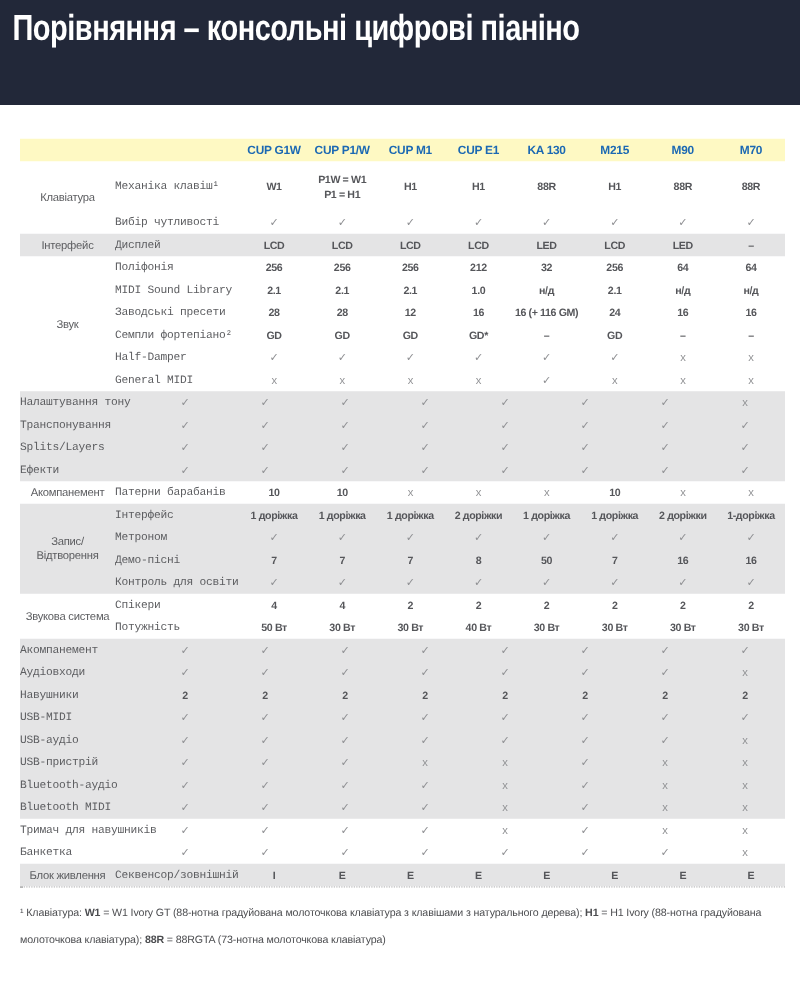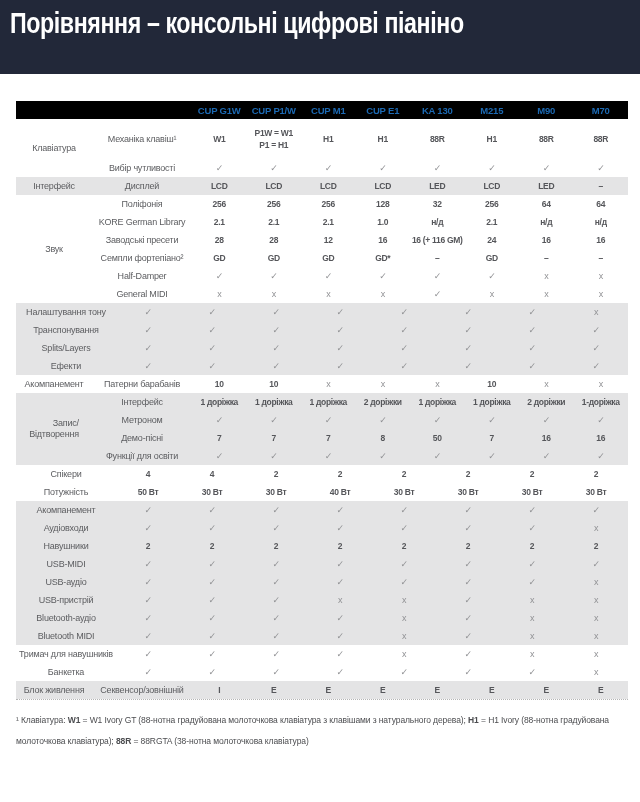--- a/index.html
+++ b/index.html
@@ -1,39 +1,39 @@
 <!DOCTYPE html>
 <html><head>
 <meta charset="utf-8">
 <style>
   * { margin:0; padding:0; box-sizing:border-box; }
   html,body { width:640px; height:802px; background:#ffffff; overflow:hidden;
               font-family:"Liberation Sans", sans-serif; }
 
   
-  .topbar { height:74px; background:#222839; padding:7px 0 0 10px; }
+  .topbar { height:84px; background:#222839; padding:7px 0 0 10px; }
   .page-title { color:#ffffff; font-weight:bold; font-size:29px; letter-spacing:-0.5px;
                 white-space:nowrap; transform:scaleX(0.80); transform-origin:0 0; }
 
   
   .tbl { width:612px; margin:27px 0 0 16px; border-bottom:1px dotted #b5b5b5;
          font-size:9px; color:#5c5d60; letter-spacing:-0.2px; }
-  .t-header { display:flex; height:18px; align-items:center; background:#000000; }
+  .t-header { display:flex; height:18px; align-items:center; background:#fef9c3; }
   .hdr-spacer { width:176px; }
   .hdr-cell { flex:1; text-align:center; color:#1c69b3; font-weight:bold;
               font-size:9.5px; white-space:nowrap; }
 
   .band { display:flex; }
   .band.gray { background:#e4e4e5; }
   .group-cell { width:76px; display:flex; align-items:center; justify-content:center;
-                text-align:right; white-space:pre-line; line-height:11px; }
+                text-align:center; white-space:pre-line; line-height:11px; }
   .rows { flex:1; }
   .row { display:flex; height:18px; align-items:center; }
   .row.tall { height:40px; }
-  .feat { width:100px; text-align:center; white-space:nowrap; }
+  .feat { width:100px; text-align:left; white-space:nowrap;font-family:Liberation Mono, monospace; }
   .val { flex:1; text-align:center; white-space:pre-line; font-weight:bold;
          font-size:8.5px; letter-spacing:-0.3px; line-height:12px; color:#55565a; }
   .val.mark { font-weight:normal; color:#909194; font-size:9px; }
 
   
   .footnotes { width:608px; margin:10px 0 0 16px; color:#4c4d50; font-size:8.5px;
                letter-spacing:-0.1px; }
   .footnotes p { line-height:21px; margin:0 0 8px 0; }
   .footnotes b { font-weight:bold; }
 </style>
@@ -101,28 +101,28 @@
       </div>
     </div>
     <div class="band">
       <div class="group-cell">Звук</div>
       <div class="rows">
         <div class="row">
           <div class="feat">Поліфонія</div>
           <div class="val">256</div>
           <div class="val">256</div>
           <div class="val">256</div>
-          <div class="val">128</div>
+          <div class="val">212</div>
           <div class="val">32</div>
           <div class="val">256</div>
           <div class="val">64</div>
           <div class="val">64</div>
         </div>
         <div class="row">
-          <div class="feat">KORE German Library</div>
+          <div class="feat">MIDI Sound Library</div>
           <div class="val">2.1</div>
           <div class="val">2.1</div>
           <div class="val">2.1</div>
           <div class="val">1.0</div>
           <div class="val">н/д</div>
           <div class="val">2.1</div>
           <div class="val">н/д</div>
           <div class="val">н/д</div>
         </div>
         <div class="row">
@@ -266,33 +266,34 @@
           <div class="val">7</div>
           <div class="val">7</div>
           <div class="val">7</div>
           <div class="val">8</div>
           <div class="val">50</div>
           <div class="val">7</div>
           <div class="val">16</div>
           <div class="val">16</div>
         </div>
         <div class="row">
-          <div class="feat">Функції для освіти</div>
+          <div class="feat">Контроль для освіти</div>
           <div class="val mark">✓</div>
           <div class="val mark">✓</div>
           <div class="val mark">✓</div>
           <div class="val mark">✓</div>
           <div class="val mark">✓</div>
           <div class="val mark">✓</div>
           <div class="val mark">✓</div>
           <div class="val mark">✓</div>
         </div>
       </div>
     </div>
     <div class="band">
+      <div class="group-cell">Звукова система</div>
       <div class="rows">
         <div class="row">
           <div class="feat">Спікери</div>
           <div class="val">4</div>
           <div class="val">4</div>
           <div class="val">2</div>
           <div class="val">2</div>
           <div class="val">2</div>
           <div class="val">2</div>
           <div class="val">2</div>
@@ -441,14 +442,14 @@
           <div class="val">E</div>
           <div class="val">E</div>
           <div class="val">E</div>
           <div class="val">E</div>
         </div>
       </div>
     </div>
   </div>
 
 <div class="footnotes">
-    <p><span>¹ Клавіатура: </span><b>W1</b><span> = W1 Ivory GT (88-нотна градуйована молоточкова клавіатура з клавішами з натурального дерева); </span><b>H1</b><span> = H1 Ivory (88-нотна градуйована молоточкова клавіатура); </span><b>88R</b><span> = 88RGTA (38-нотна молоточкова клавіатура)</span></p>
+    <p><span>¹ Клавіатура: </span><b>W1</b><span> = W1 Ivory GT (88-нотна градуйована молоточкова клавіатура з клавішами з натурального дерева); </span><b>H1</b><span> = H1 Ivory (88-нотна градуйована молоточкова клавіатура); </span><b>88R</b><span> = 88RGTA (73-нотна молоточкова клавіатура)</span></p>
   </div>
 
 </body></html>

